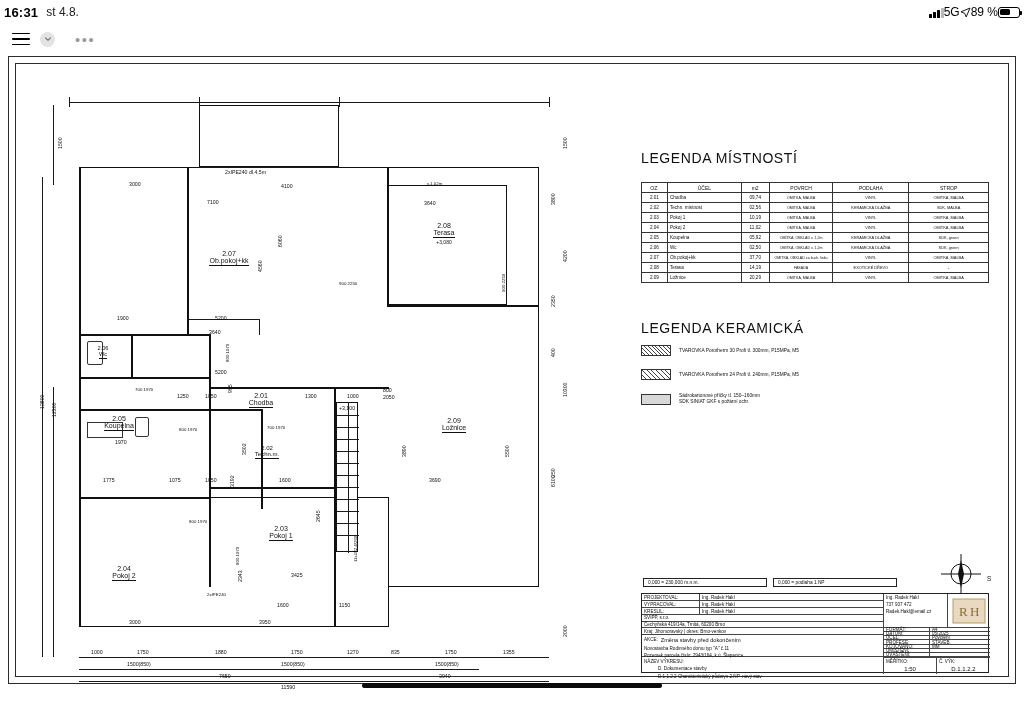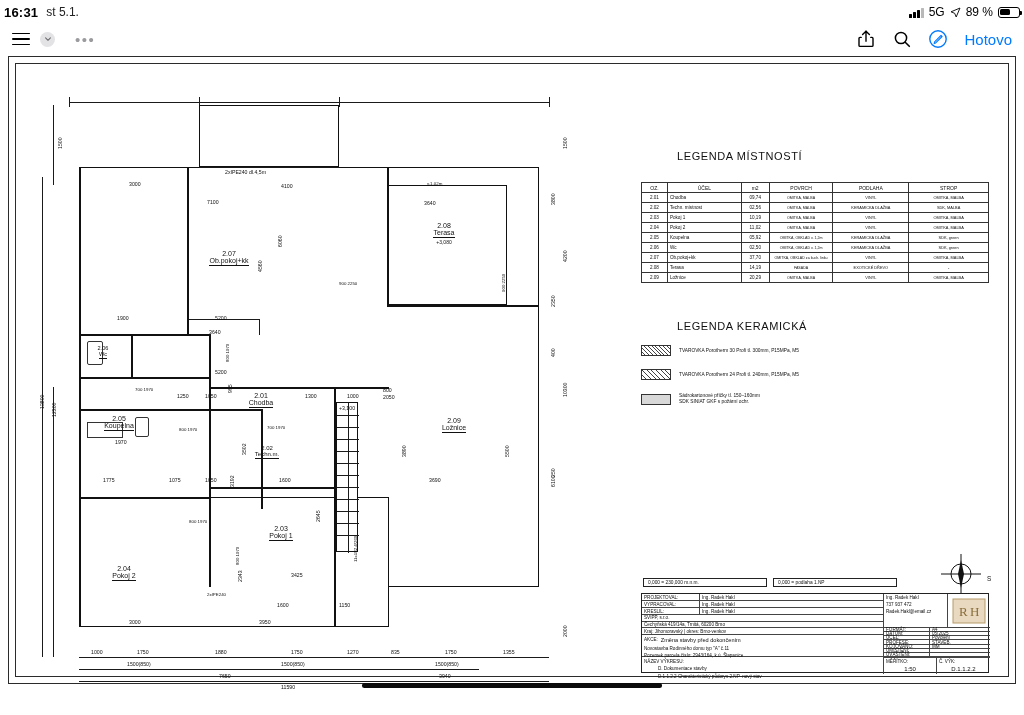--- a/index.html
+++ b/index.html
@@ -12,21 +12,21 @@
   }
 
   
   .statusbar {
     position:absolute; top:0; left:0; width:1024px; height:24px;
     display:flex; align-items:center; font-size:13px; color:#000;
     padding:0 4px;
   }
   .sb-time { font-weight:600; letter-spacing:.2px; }
   .sb-date { margin-left:8px; font-size:12px; color:#222; }
-  .sb-right { margin-left:auto; display:flex; align-items:center; gap:5px; font-size:12px; }
+  .sb-right { margin-left:auto; display:flex; align-items:center; font-size:12px; }
   .sb-bars { display:flex; align-items:flex-end; gap:1.5px; height:11px; }
   .sb-bars i { display:block; width:2.5px; background:#000; border-radius:.5px; }
   .sb-bars i:nth-child(1){height:3.5px}
   .sb-bars i:nth-child(2){height:5.5px}
   .sb-bars i:nth-child(3){height:7.5px}
   .sb-bars i:nth-child(4){height:9.5px; background:#b9b9b9}
   .sb-batt {
     width:22px; height:11px; border:1.3px solid #000; border-radius:3px;
     position:relative; display:inline-block;
   }
@@ -84,21 +84,21 @@
   .wall { position:absolute; border:1px solid #111; background:#fff; }
   .txt { position:absolute; font-size:5.2px; color:#111; white-space:nowrap; font-family:"Liberation Sans", sans-serif; }
   .txt.sm { font-size:4.4px; }
   .txt.md { font-size:6.4px; }
   .rot { transform-origin:0 0; transform:rotate(-90deg); }
   .room-label { position:absolute; text-align:center; font-size:7px; color:#111; }
   .room-label b { display:block; font-weight:400; }
   .room-label .u { border-bottom:1px solid #111; display:inline-block; padding-bottom:.5px; }
 
   
-  .legend-title { position:absolute; font-size:11px; letter-spacing:.6px; color:#111;margin-left:36px; }
+  .legend-title { position:absolute; font-size:14px; letter-spacing:.6px; color:#111; }
   table.lg { position:absolute; border-collapse:collapse; font-size:4.6px; color:#111; }
   table.lg td, table.lg th { border:.6px solid #333; padding:0 2px; height:10px; vertical-align:middle; }
   table.lg th { font-size:5px; font-weight:400; text-align:center; }
   table.lg td.c { text-align:center; }
   .matrow { position:absolute; display:flex; align-items:center; gap:8px; font-size:4.8px; color:#111; }
   .swatch { width:30px; height:11px; border:.6px solid #333; }
   .sw-h { background:repeating-linear-gradient(45deg,#fff 0 2px,#444 2px 2.7px); }
   .sw-h2 { background:repeating-linear-gradient(45deg,#fff 0 2.6px,#444 2.6px 3.3px); }
   .sw-d { background:#d8d8d8; }
   .matrow .two { line-height:1.35; }
@@ -111,21 +111,21 @@
   .bnote { position:absolute; border:.8px solid #222; font-size:4.8px; padding:1px 4px; color:#111; }
 
   
   .north { position:absolute; }
 </style>
 </head>
 <body>
 
 <div class="statusbar">
   <span class="sb-time">16:31</span>
-  <span class="sb-date">st 5.1.</span>
+  <span class="sb-date">st 4.8.</span>
   <span class="sb-right">
     <span class="sb-bars">
         <i></i>
         <i></i>
         <i></i>
         <i></i>
       </span>
     <span>5G</span>
     <svg class="ic" style="width:11px;height:11px" viewBox="0 0 16 16">
         <path d="M14.5 1.5 1.5 7l5.3 2.2L9 14.5z" fill="none" stroke="#000" stroke-width="1.3" stroke-linejoin="round"></path>
@@ -142,36 +142,20 @@
       <i></i>
       <i></i>
       <i></i>
     </span>
   <span class="chev-circle">
     <svg width="8" height="8" viewBox="0 0 10 10">
         <path d="M2 3.7 5 6.6 8 3.7" fill="none" stroke="#6c6c70" stroke-width="1.4" stroke-linecap="round" stroke-linejoin="round"></path>
       </svg>
   </span>
   <span class="dots">•••</span>
-  <span class="nav-right">
-    <svg class="ic" viewBox="0 0 20 20">
-      <path d="M10 2.3v10" stroke="#000" stroke-width="1.4" fill="none" stroke-linecap="round"></path>
-      <path d="M6.6 5.6 10 2.2l3.4 3.4" stroke="#000" stroke-width="1.4" fill="none" stroke-linecap="round" stroke-linejoin="round"></path>
-      <path d="M5.2 8.4H4a1 1 0 0 0-1 1v7a1 1 0 0 0 1 1h12a1 1 0 0 0 1-1v-7a1 1 0 0 0-1-1h-1.2" stroke="#000" stroke-width="1.4" fill="none" stroke-linecap="round"></path>
-    </svg>
-    <svg class="ic" viewBox="0 0 20 20">
-      <circle cx="9" cy="9" r="5.6" fill="none" stroke="#000" stroke-width="1.5"></circle>
-      <path d="M13.2 13.2 17.3 17.3" stroke="#000" stroke-width="1.6" stroke-linecap="round"></path>
-    </svg>
-    <svg class="ic" viewBox="0 0 20 20">
-      <circle cx="10" cy="10" r="8.2" fill="none" stroke="#007aff" stroke-width="1.4"></circle>
-      <path d="M6.6 12.8 13 6.4l1.1 1.1-6.4 6.4-1.6.5z" fill="none" stroke="#007aff" stroke-width="1.1" stroke-linejoin="round"></path>
-    </svg>
-    <span class="done">Hotovo</span>
-  </span>
 </div>
 
 <div class="sheet-wrap">
   <div class="sheet">
     <div class="sheet-inner"></div>
 
     <div style="position:absolute;left:0;top:0;width:600px;height:628px;">
 
       <div class="ln hl" style="left:60px;top:45px;width:480px;"></div>
       <div class="ln vl" style="left:60px;top:40px;height:10px;"></div>

